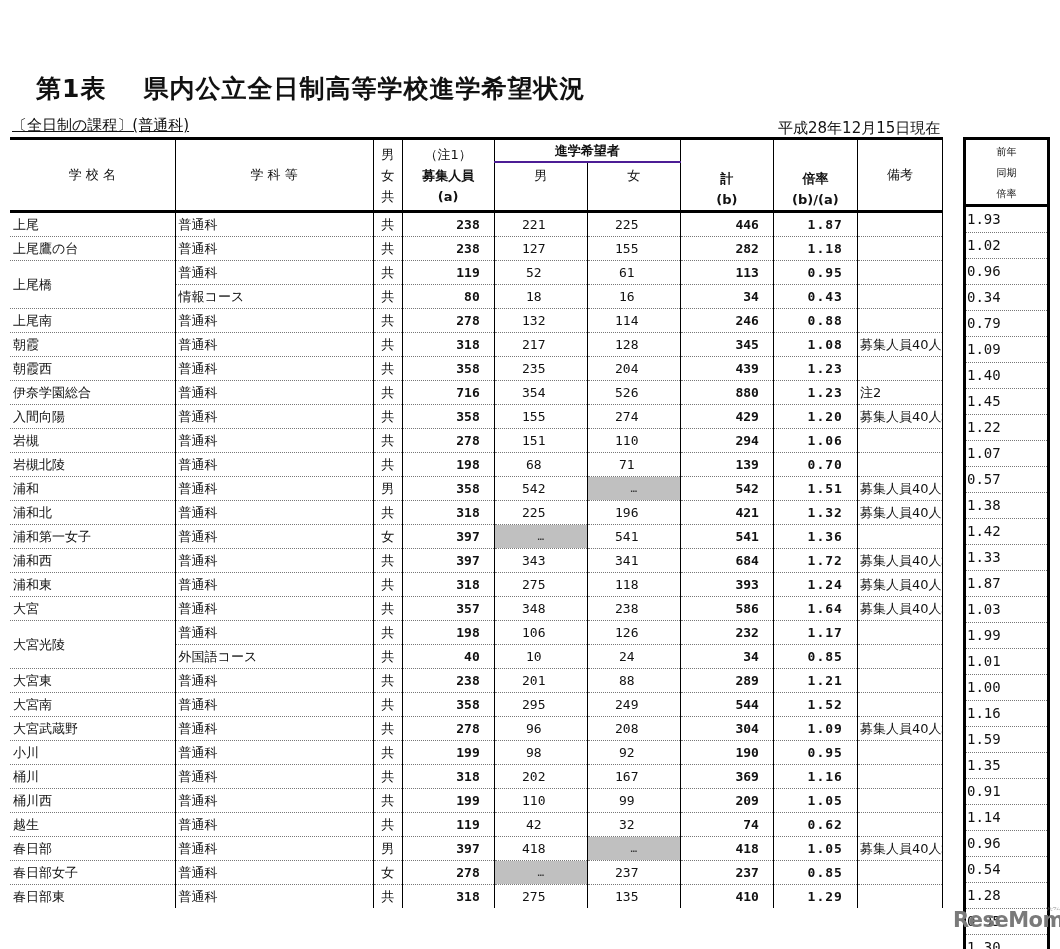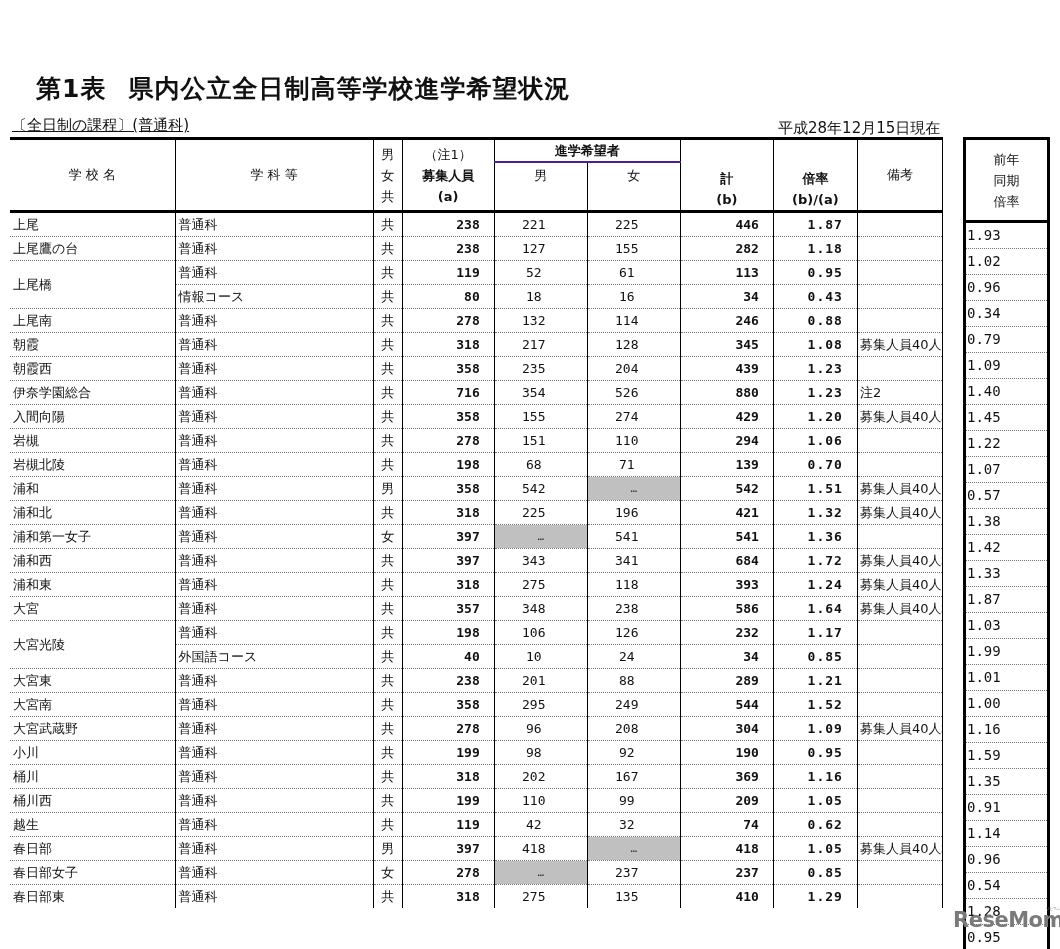--- a/index.html
+++ b/index.html
@@ -1,19 +1,19 @@
 <!DOCTYPE html>
 <html><head>
 <meta charset="utf-8">
 <style>
   html, body { margin:0; padding:0; background:#ffffff; }
   body { width:1060px; height:949px; position:relative; overflow:hidden;
          font-family:"DejaVu Sans", "Liberation Sans", sans-serif; color:#111; }
   .title { position:absolute; left:36px; top:72px; font-size:25px; font-weight:bold; letter-spacing:1px; white-space:nowrap; }
-  .title .num { margin-right:22px; }
+  .title .num { margin-right:37px; }
   .subtitle { position:absolute; left:12px; top:116px; font-size:15px; text-decoration:underline; white-space:nowrap; }
   .asof { position:absolute; left:778px; top:119px; font-size:15px; white-space:nowrap; }
 
   
   table { border-collapse:collapse; table-layout:fixed; position:absolute; }
   #main { left:10px; top:137px; width:933px; }
   #main th, #main td { padding:0; overflow:hidden; white-space:nowrap; }
   #main thead th { font-weight:normal; font-size:13px; text-align:center; vertical-align:middle; }
   #main thead tr.h1 th { height:21px; }
   #main thead tr.h2 th { height:43px; }
@@ -32,21 +32,21 @@
   td.numb { text-align:right; padding-right:14px !important; font-family:"DejaVu Sans Mono", "Liberation Mono", monospace; font-size:15px; font-weight:bold; }
   td.ratio { text-align:center; font-family:"DejaVu Sans Mono", "Liberation Mono", monospace; font-size:15px; font-weight:bold; letter-spacing:1px; padding-right:14px !important; text-align:right; }
   td.note { font-size:9px; padding-left:2px !important; }
   td.note.big { font-size:13px;margin-top:11px; }
   td.gray { background:#c0c0c0; text-align:center !important; padding-right:0 !important; font-size:11px !important; color:#333; }
   td.name-merged { border-bottom:1px dotted #777; vertical-align:middle; }
 
   
   #prev { left:963px; top:137px; width:87px; border-left:3px solid #000; border-right:3px solid #000; }
   #prev thead { border-top:3px solid #000; border-bottom:3px solid #000; }
-  #prev thead th { font-weight:normal; font-size:13px; height:64px; padding:8px; }
+  #prev thead th { font-weight:normal; font-size:10px; height:64px; padding:0; }
   #prev tbody td { height:23px; border-bottom:1px dotted #777; text-align:left; padding-right:12px;
                    font-family:"DejaVu Sans Mono", "Liberation Mono", monospace; font-size:14px; line-height:23px;margin-left:21px; }
   #prev tbody tr:last-child td { border-bottom:none; }
 
   .logo { position:absolute; left:953px; top:908px; font-size:21px; font-weight:bold; color:#7a7a7a; letter-spacing:-0.5px; }
   .logo small { font-size:4px; position:absolute; right:4px; top:-2px; color:#888; font-weight:normal; }
 </style>
 </head>
 <body>
 

